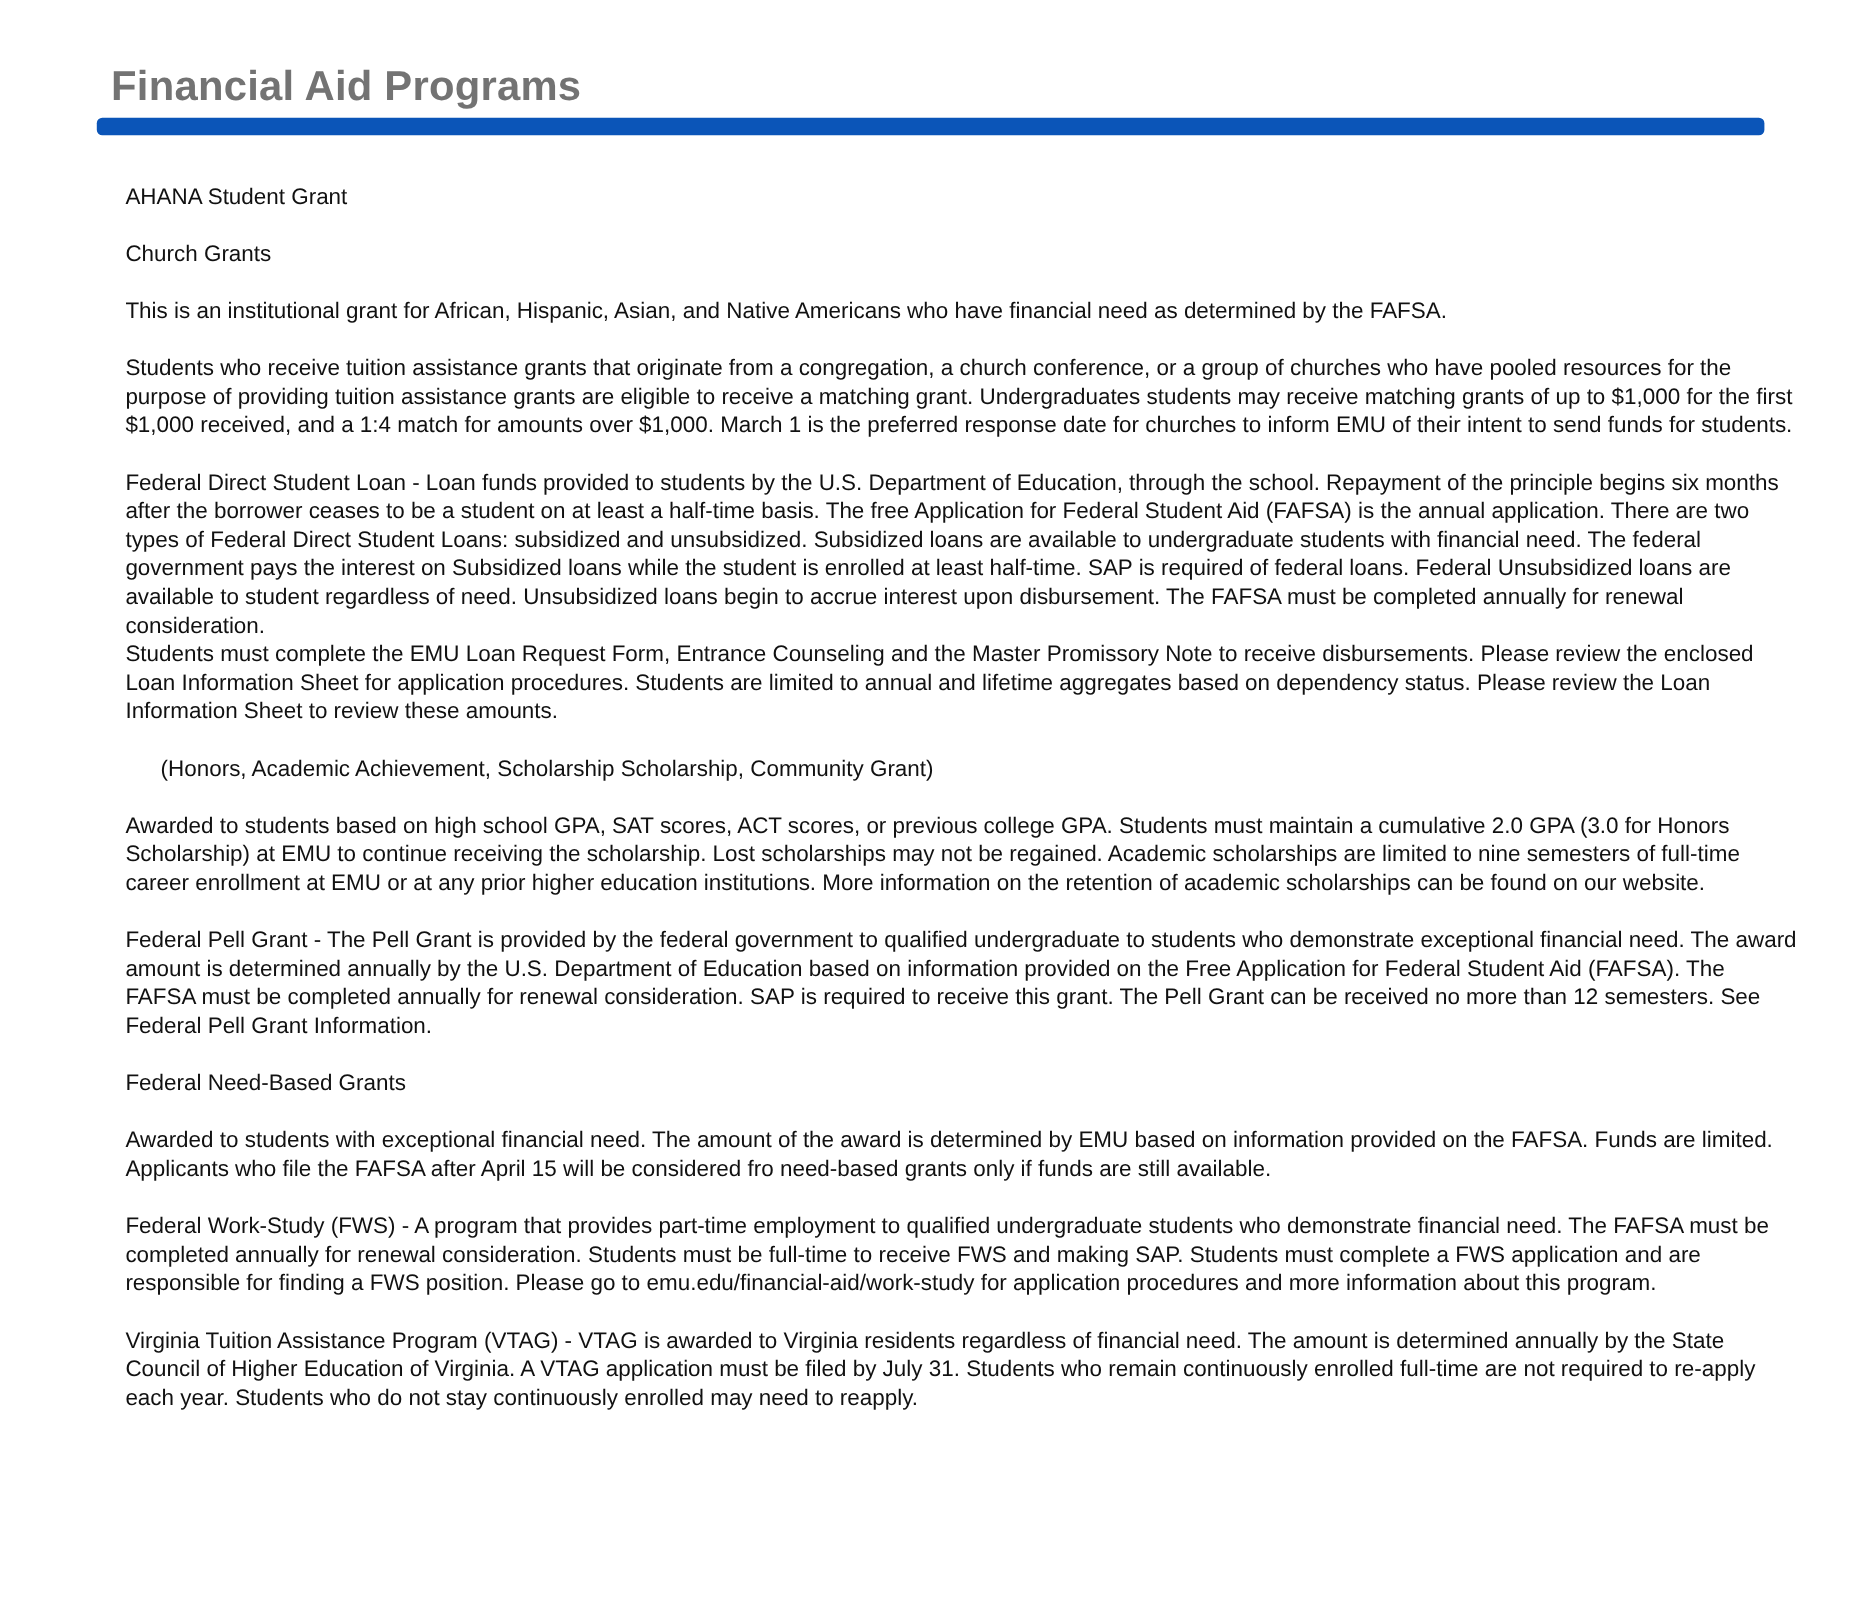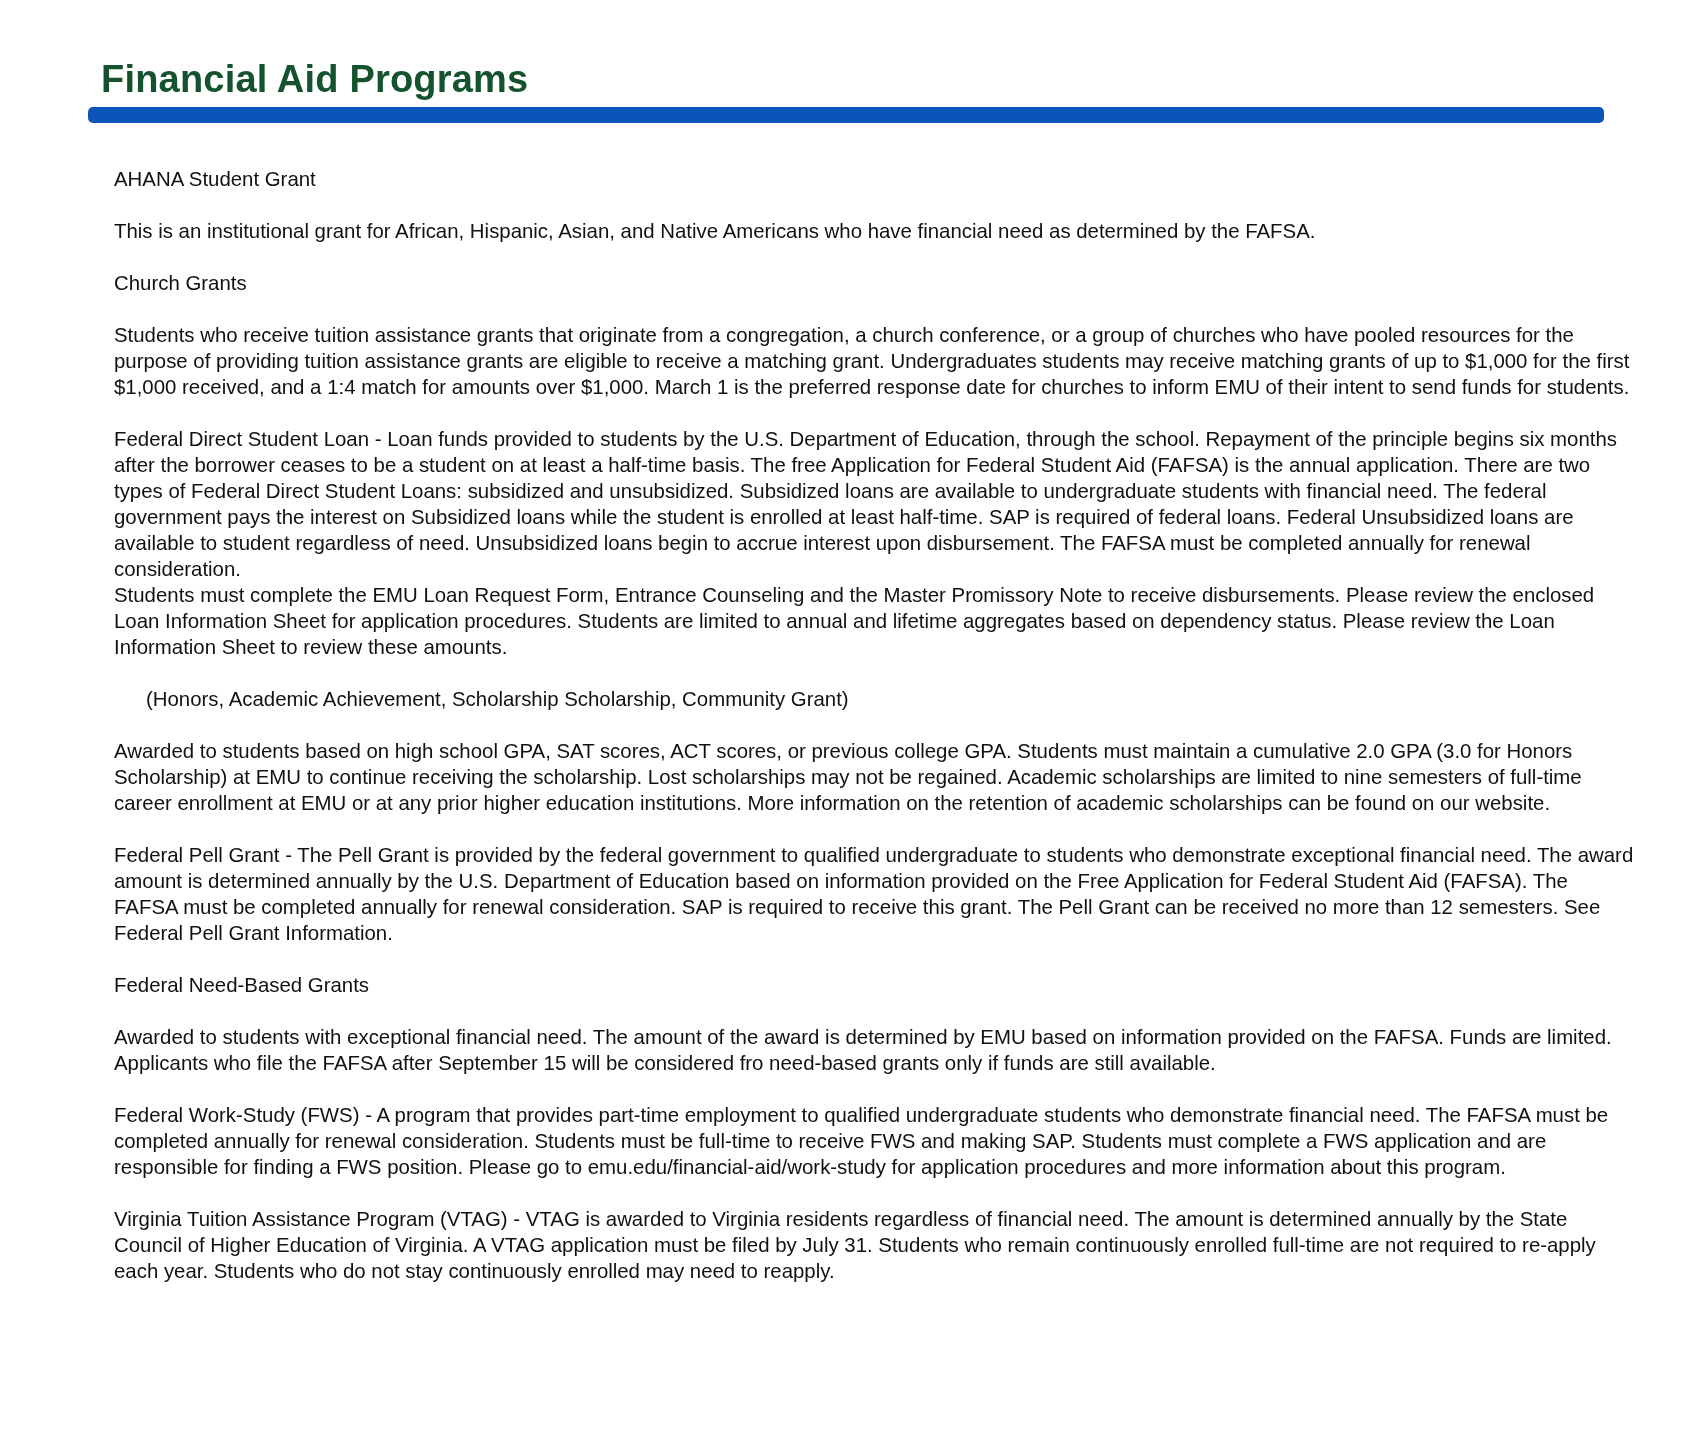--- a/index.html
+++ b/index.html
@@ -1,42 +1,42 @@
 <!DOCTYPE html>
 <html><head>
 <meta charset="utf-8">
 <style>
   html, body { margin: 0; padding: 0; background: #ffffff; }
   body { width: 1700px; height: 1456px; position: relative; overflow: hidden;
          font-family: "Liberation Sans", sans-serif; color: #111111; }
   .page-title { position: absolute; left: 101px; top: 58px; margin: 0;
-                font-size: 38px; font-weight: bold; letter-spacing: 0.2px; color: #14532d; }
+                font-size: 38px; font-weight: bold; letter-spacing: 0.2px; color: #737373; }
   .title-rule { position: absolute; left: 88px; top: 107px; width: 1516px; height: 16px;
                 background: #0b55b8; border-radius: 5px; }
   .content { position: absolute; left: 114px; top: 166px; width: 1520px;
              font-size: 20.4px; line-height: 26px; }
   .content p { margin: 0 0 26px 0; }
   .content p.tight { margin-bottom: 0; }
   .indent { padding-left: 32px; display: block; }
 </style>
 </head>
 <body>
 
 <h1 class="page-title">Financial Aid Programs</h1>
 <div class="title-rule" style="background: rgb(11, 85, 184);"></div>
 
 <div class="content">
   <p>AHANA Student Grant</p>
+  <p>Church Grants</p>
   <p>This is an institutional grant for African, Hispanic, Asian, and Native Americans who have financial need as determined by the FAFSA.</p>
-  <p>Church Grants</p>
   <p>Students who receive tuition assistance grants that originate from a congregation, a church conference, or a group of churches who have pooled resources for the purpose of providing tuition assistance grants are eligible to receive a matching grant. Undergraduates students may receive matching grants of up to $1,000 for the first $1,000 received, and a 1:4 match for amounts over $1,000. March 1 is the preferred response date for churches to inform EMU of their intent to send funds for students.</p>
   <p class="tight">Federal Direct Student Loan - Loan  funds provided to students by the U.S. Department of Education, through the school.  Repayment of the principle begins six months after the borrower ceases to be a student on at least a half-time basis.  The free Application for Federal Student Aid (FAFSA) is the annual application.  There are two types of Federal Direct Student Loans:  subsidized and unsubsidized.  Subsidized loans are available to undergraduate students with financial need.  The federal government pays the interest on Subsidized loans while the student is enrolled at least half-time.  SAP is required of federal loans.  Federal Unsubsidized loans are available to student regardless of need.  Unsubsidized loans begin to accrue interest upon disbursement. The FAFSA must be completed annually for renewal consideration.</p>
   <p>Students must complete the EMU Loan Request Form, Entrance Counseling and the Master Promissory Note to receive disbursements.  Please review the enclosed Loan Information Sheet for application procedures.  Students are limited to annual and lifetime aggregates based on dependency status.  Please review the Loan Information Sheet to review these amounts.</p>
   <p>
       <span class="indent">(Honors, Academic Achievement, Scholarship Scholarship, Community Grant)</span>
     </p>
   <p>Awarded to students based on high school GPA, SAT scores, ACT scores, or previous college GPA. Students must maintain a cumulative 2.0 GPA (3.0 for Honors Scholarship) at EMU to continue receiving the scholarship. Lost scholarships may not be regained. Academic scholarships are limited to nine semesters of full-time career enrollment at EMU or at any prior higher education institutions. More information on the retention of academic scholarships can be found on our website.</p>
   <p>Federal Pell Grant - The Pell Grant is provided by the federal government to qualified undergraduate to students who demonstrate exceptional financial need. The award amount is determined annually by the U.S. Department of Education based on information provided on the Free Application for Federal Student Aid (FAFSA).  The FAFSA must be completed annually for renewal consideration.  SAP is required to receive this grant.  The Pell Grant can be received no more than 12 semesters.  See Federal Pell Grant Information.</p>
   <p>Federal Need-Based Grants</p>
-  <p>Awarded to students with exceptional financial need. The amount of the award is determined by EMU based on information provided on the FAFSA. Funds are limited. Applicants who file the FAFSA after September 15 will be considered fro need-based grants only if funds are still available.</p>
+  <p>Awarded to students with exceptional financial need. The amount of the award is determined by EMU based on information provided on the FAFSA. Funds are limited. Applicants who file the FAFSA after April 15 will be considered fro need-based grants only if funds are still available.</p>
   <p>Federal Work-Study (FWS) - A program that provides part-time employment to qualified undergraduate students who demonstrate financial need.  The FAFSA must be completed annually for renewal consideration.  Students must be full-time to receive FWS and making SAP.  Students must complete a FWS application and are responsible for finding a FWS position.  Please go to emu.edu/financial-aid/work-study for application procedures and more information about this program.</p>
   <p>Virginia Tuition Assistance Program (VTAG) - VTAG is awarded to Virginia residents regardless of financial need. The amount is determined annually by the State Council of Higher Education of Virginia. A VTAG application must be filed by July 31. Students who remain continuously enrolled full-time are not required to re-apply each year. Students who do not stay continuously enrolled may need to reapply.</p>
 </div>
 
 </body></html>

